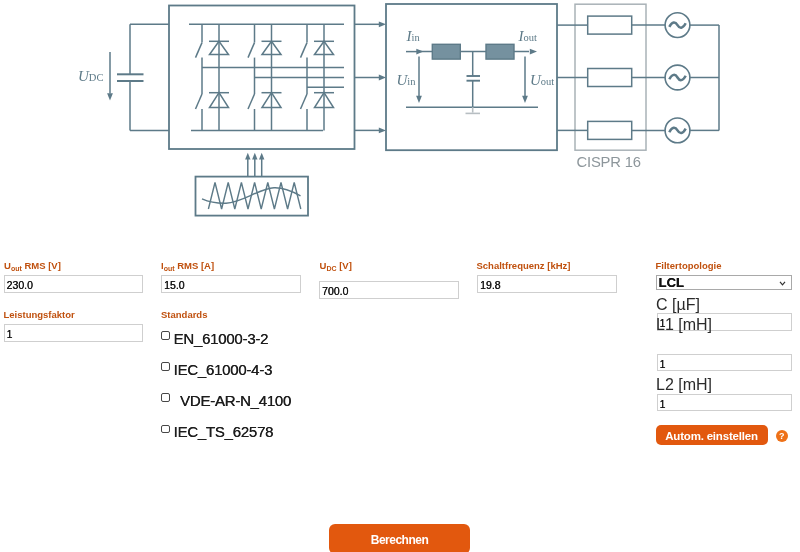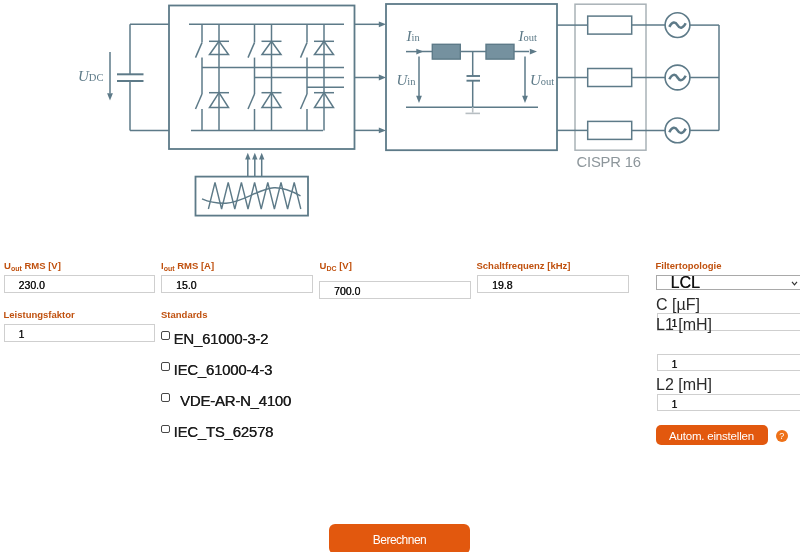--- a/index.html
+++ b/index.html
@@ -1,23 +1,23 @@
 <!DOCTYPE html>
 <html><head><meta charset="utf-8"><style>
 html,body{margin:0;padding:0}
 body{width:800px;height:552px;position:relative;background:#fff;
  font-family:"Liberation Sans",sans-serif;overflow:hidden}
 .lbl{position:absolute;font-size:9.5px;font-weight:bold;color:#c0510f;white-space:nowrap}
 .lbl sub{font-size:7px;vertical-align:-2px;line-height:0}
 .inp{position:absolute;height:15.5px;width:135.5px;border:1px solid #cfcfcf;background:#fff;
- font-size:10.5px;line-height:19px;padding-left:14px;color:#161616;text-shadow:0.35px 0 0 #161616}
+ font-size:10.5px;line-height:19px;padding-left:2px;color:#161616;text-shadow:0.35px 0 0 #161616}
 .dlbl{position:absolute;font-size:16px;color:#2a2a2a;white-space:nowrap}
 .cb{position:absolute;width:6.5px;height:6.5px;border:1.5px solid #474747;border-radius:2px;background:#fff}
 .cbl{position:absolute;font-size:15px;letter-spacing:-0.25px;color:#1d1d1d;white-space:nowrap;text-shadow:0.3px 0 0 #1d1d1d}
-.btn{position:absolute;background:#e2580e;color:#fff;font-weight:normal;text-align:center;border-radius:5px}
+.btn{position:absolute;background:#e2580e;color:#fff;font-weight:bold;text-align:center;border-radius:5px}
 </style></head>
 <body>
 <svg width="800" height="230" viewBox="0 0 800 230" style="position:absolute;left:0;top:0">
 <line x1="130" y1="24.3" x2="169" y2="24.3" stroke="#5d7a88" stroke-width="1.5"></line>
 <line x1="130" y1="130.4" x2="169" y2="130.4" stroke="#5d7a88" stroke-width="1.5"></line>
 <line x1="130" y1="24.3" x2="130" y2="74.3" stroke="#5d7a88" stroke-width="1.5"></line>
 <line x1="130" y1="81" x2="130" y2="130.4" stroke="#5d7a88" stroke-width="1.5"></line>
 <line x1="117" y1="74.3" x2="143.5" y2="74.3" stroke="#5d7a88" stroke-width="2"></line>
 <line x1="117" y1="81" x2="143.5" y2="81" stroke="#5d7a88" stroke-width="2"></line>
 <line x1="110" y1="52" x2="110" y2="93.5" stroke="#5d7a88" stroke-width="1.5"></line>
@@ -120,21 +120,21 @@
 </svg>
 <div class="lbl" style="left:4px;top:259.8px">U<sub>out</sub> RMS [V]</div>
 <div class="lbl" style="left:161px;top:259.8px">I<sub>out</sub> RMS [A]</div>
 <div class="lbl" style="left:319.5px;top:259.8px">U<sub>DC</sub> [V]</div>
 <div class="lbl" style="left:476.5px;top:259.8px">Schaltfrequenz [kHz]</div>
 <div class="lbl" style="left:655.5px;top:259.8px">Filtertopologie</div>
 <div class="inp" style="left:3.5px;top:275px">230.0</div>
 <div class="inp" style="left:161px;top:275px">15.0</div>
 <div class="inp" style="left:319px;top:281px">700.0</div>
 <div class="inp" style="left:477px;top:275px">19.8</div>
-<div class="inp" style="left:655.5px;top:274.5px;width:132px;height:13px;line-height:13.5px;border-color:#a9a9a9;font-weight:normal;font-size:16px;color:#111">LCL
+<div class="inp" style="left:655.5px;top:274.5px;width:132px;height:13px;line-height:13.5px;border-color:#a9a9a9;font-weight:bold;font-size:13px;color:#111">LCL
 <svg width="7" height="5" style="position:absolute;right:5px;top:5px" viewBox="0 0 7 5">
       <path d="M1,0.8 L3.5,3.8 L6,0.8" stroke="#333" stroke-width="1.2" fill="none"></path>
     </svg></div>
 <div class="lbl" style="left:3.5px;top:309px">Leistungsfaktor</div>
 <div class="inp" style="left:3.5px;top:324px">1</div>
 <div class="lbl" style="left:161px;top:309px">Standards</div>
 <div class="cb" style="left:161px;top:331.0px"></div>
 <div class="cbl" style="left:173.5px;top:329.5px">EN_61000-3-2</div>
 <div class="cb" style="left:161px;top:362.2px"></div>
 <div class="cbl" style="left:173.5px;top:360.7px">IEC_61000-4-3</div>

